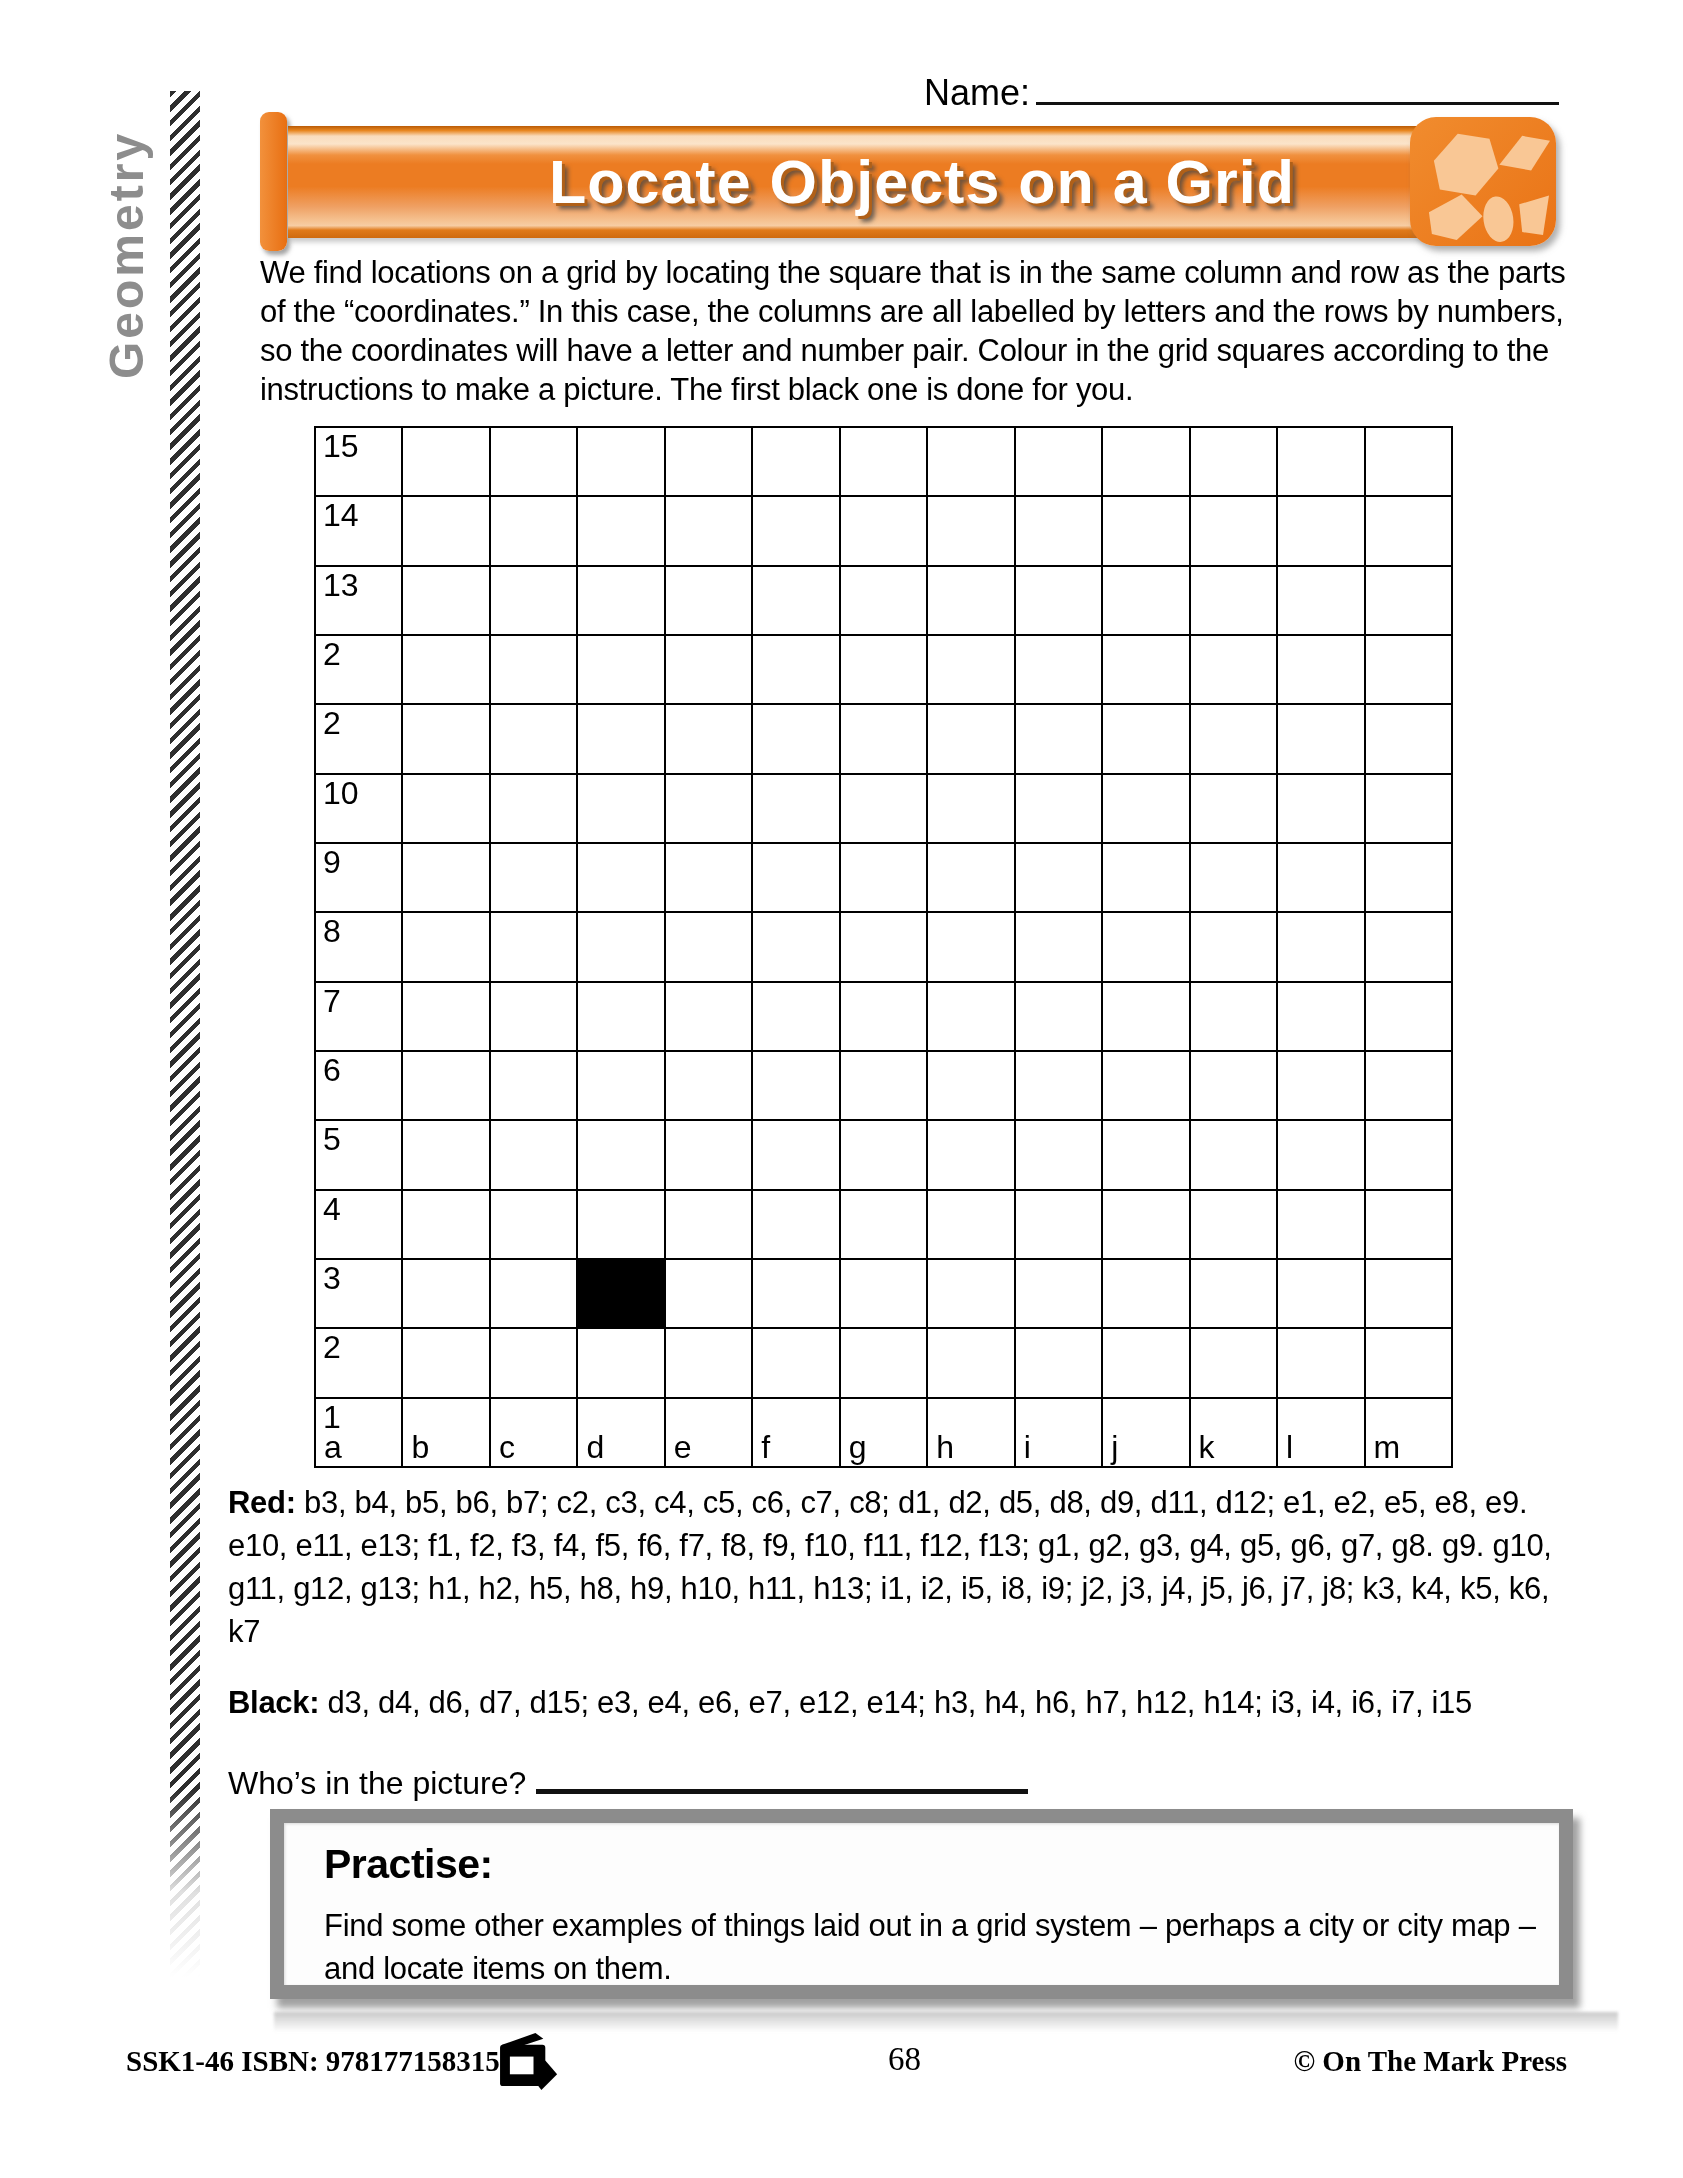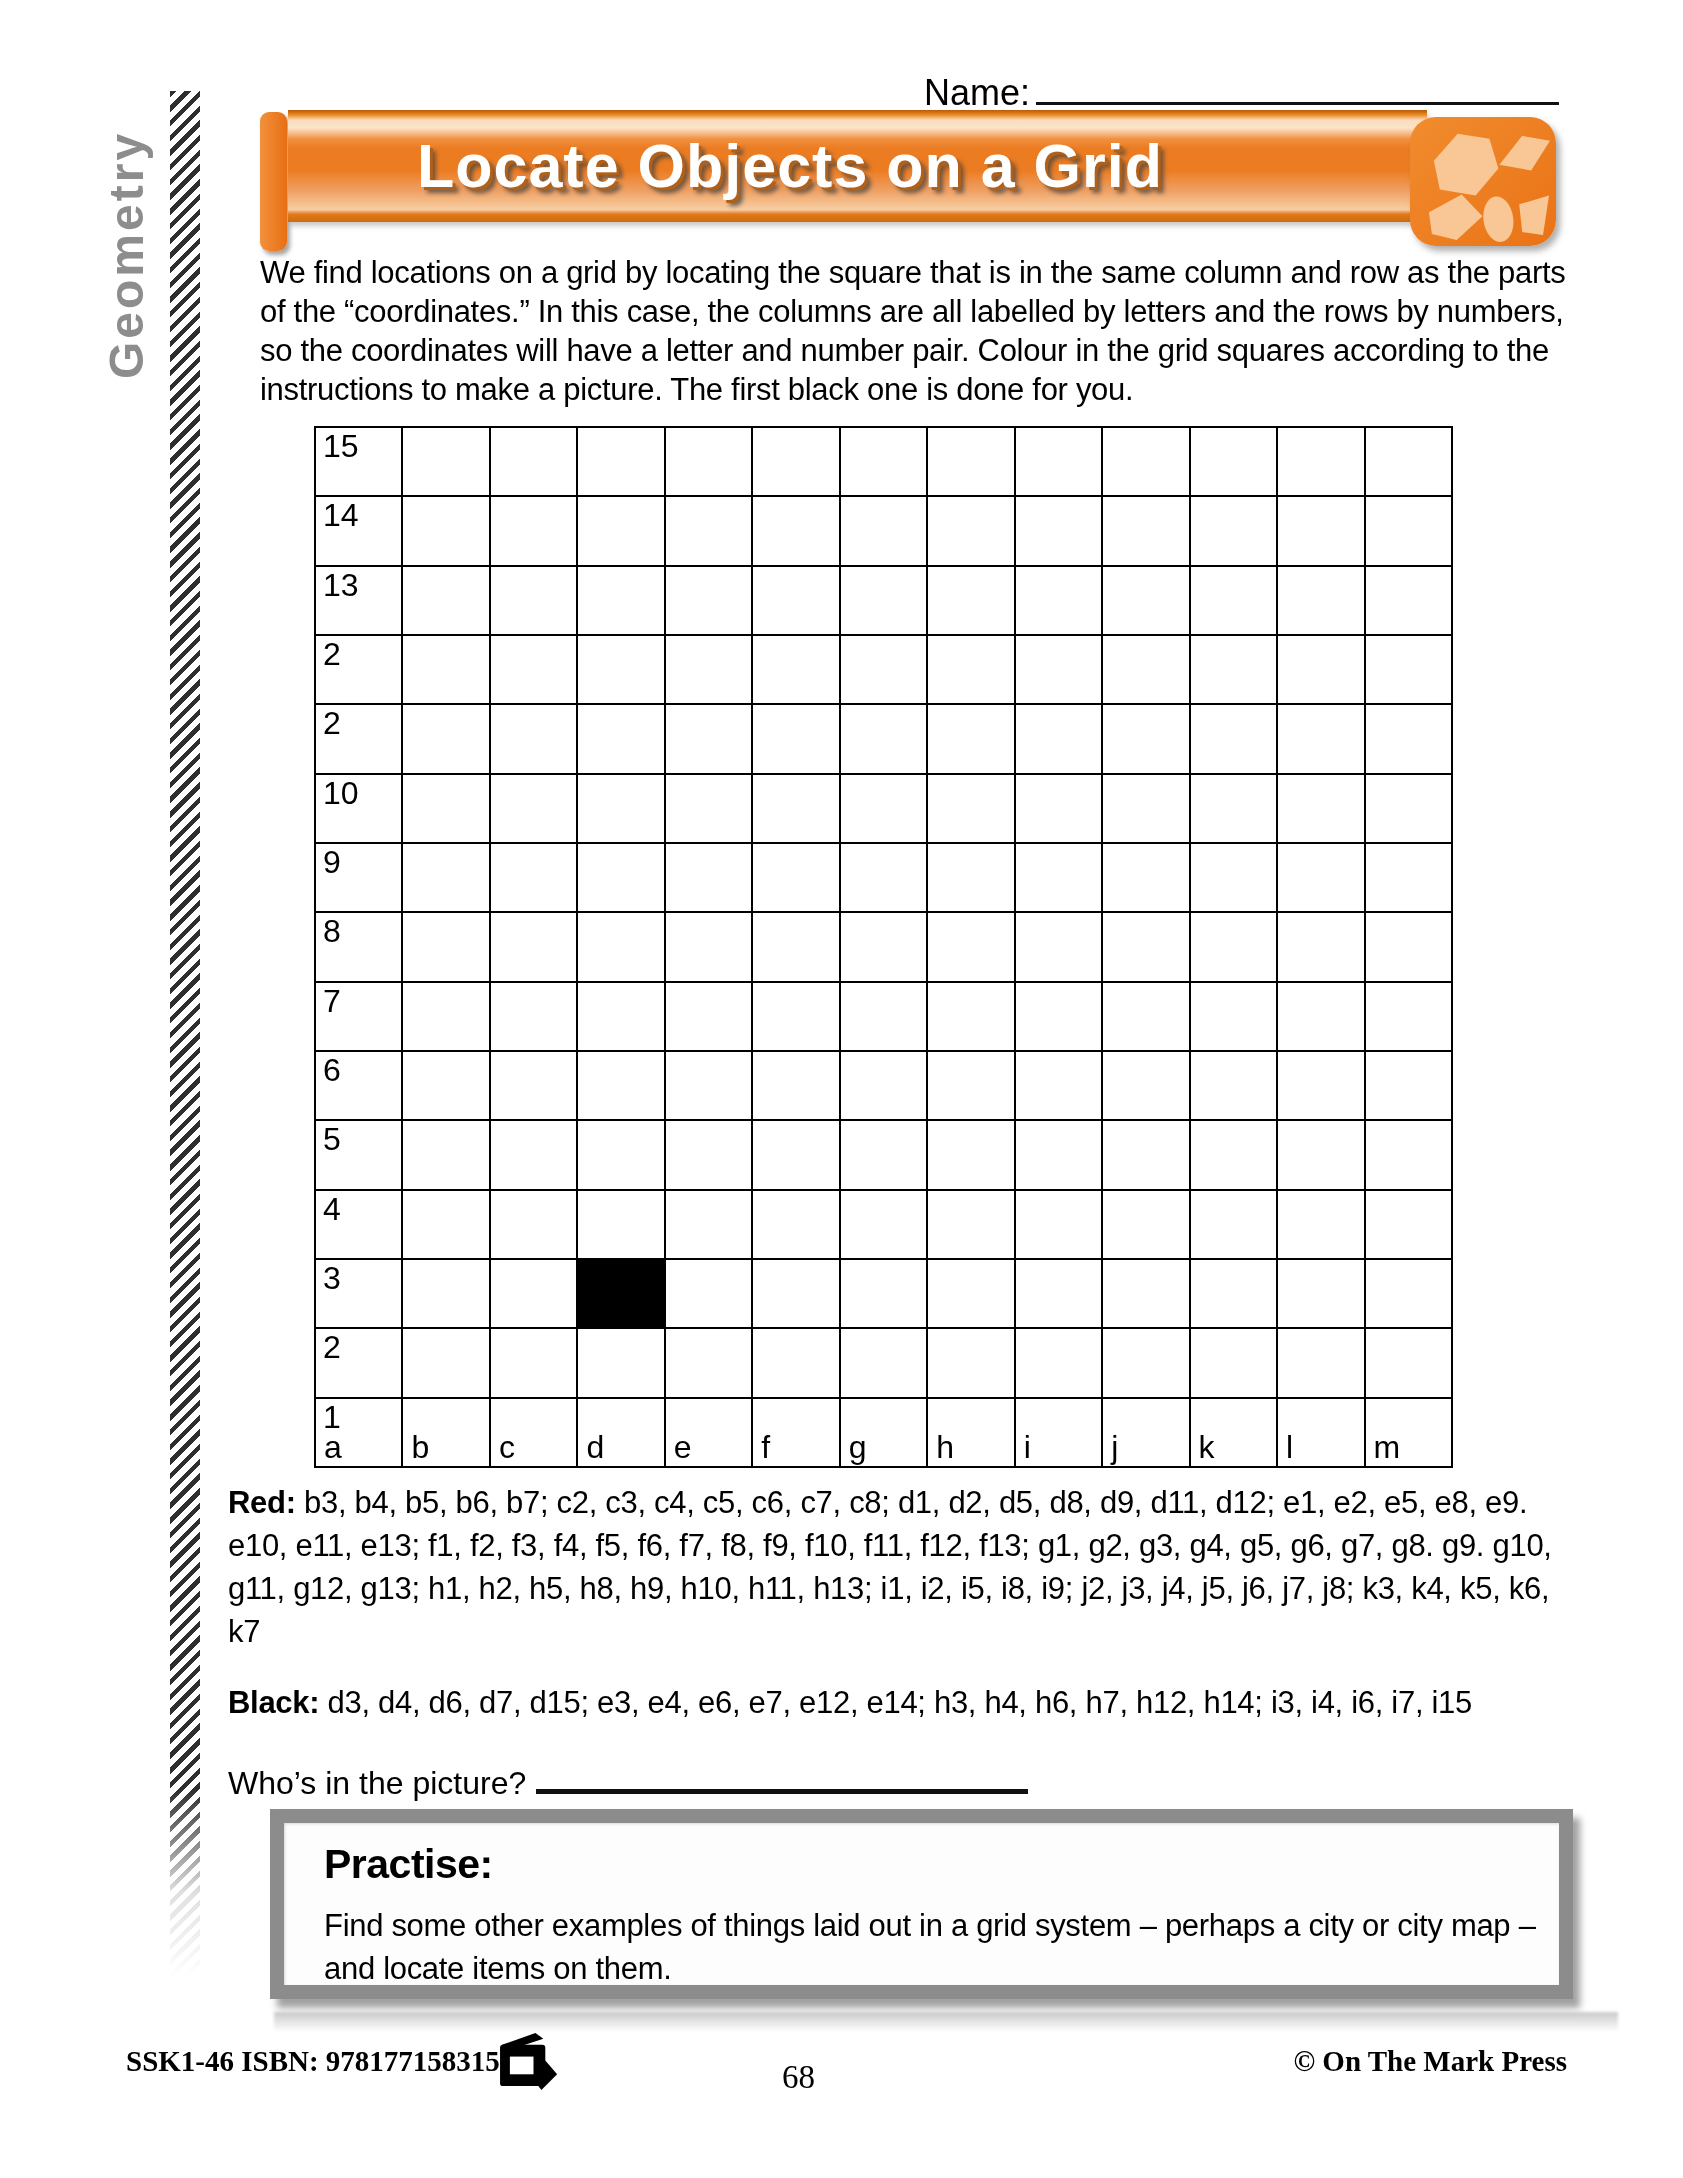--- a/index.html
+++ b/index.html
@@ -30,26 +30,26 @@
     background:linear-gradient(to bottom, rgba(255,255,255,0) 0%, rgba(255,255,255,.85) 55%, #ffffff 100%);
   }
 
   
   .banner-capsule {
     position:absolute; left:260px; top:112px; width:27px; height:139px;
     background:linear-gradient(to right,#f2913c,#e86f12); border-radius:9px;
     box-shadow:3px 4px 4px rgba(90,90,90,.55);
   }
   .banner {
-    position:absolute; left:288px; top:110px; width:1139px; height:112px;
+    position:absolute; left:288px; top:126px; width:1139px; height:112px;
     background:linear-gradient(to bottom,
       #b95b07 0%, #e8861f 4%, #f9dcbc 9%, #fbe4ca 16%, #f0913f 26%,
       #ec7c22 34%, #ec7c22 54%, #efa063 72%, #f5c190 84%, #f7cda4 89%,
       #e07a1a 93%, #cf6a0e 100%);
-    display:flex; align-items:center; 
+    display:flex; align-items:center; justify-content:center;
     box-shadow:2px 4px 5px rgba(120,120,120,.4);
   }
   .banner-title {
     font-size:61px; font-weight:900; color:#ffffff; letter-spacing:1px;
     text-shadow:3px 3px 0 #b06018, 6px 6px 4px rgba(70,70,70,.75);
     white-space:nowrap; padding-left:129px;
   }
   .banner-icon {
     position:absolute; left:1410px; top:117px; width:146px; height:129px;
     background:linear-gradient(135deg,#f18c2e,#e97316); border-radius:26px;
@@ -102,21 +102,21 @@
     position:absolute; left:274px; top:2012px; width:1344px; height:20px;
     background:linear-gradient(to bottom, rgba(150,150,150,.5), rgba(245,245,245,0));
     filter:blur(1.5px);
   }
 
   
   .footer { position:absolute; left:0; top:2037px; width:1683px; height:69px;
     font-family:"Liberation Serif", serif; }
   .footer-left  { position:absolute; left:126px;  top:8px; font-size:29px; font-weight:bold; }
   .copier-icon  { position:absolute; left:492px;  top:-6px; }
-  .footer-page  { position:absolute; left:782px;  top:22px; width:139px; text-align:left; font-size:33px; }
+  .footer-page  { position:absolute; left:782px;  top:4px; width:139px; text-align:right; font-size:33px; }
   .footer-right { position:absolute; right:116px; top:8px; font-size:29px; font-weight:bold; }
 </style>
 </head>
 <body>
 
 <div class="page">
 
   <div class="name-row">
     <span>Name:</span><span class="name-line"></span>
   </div>

